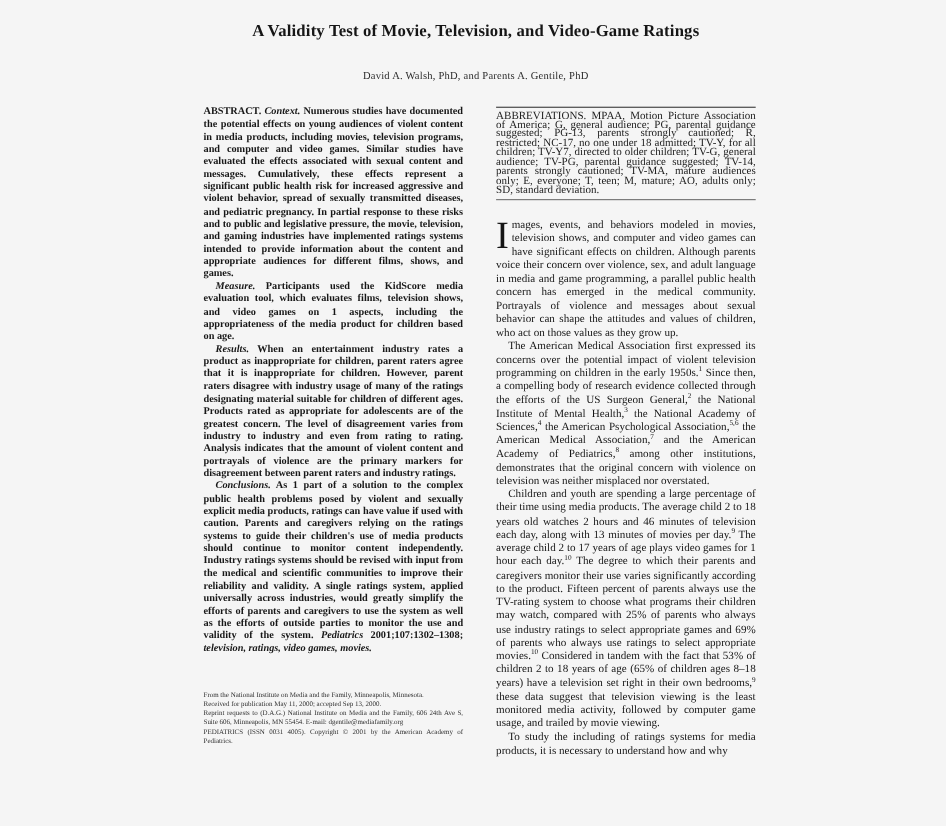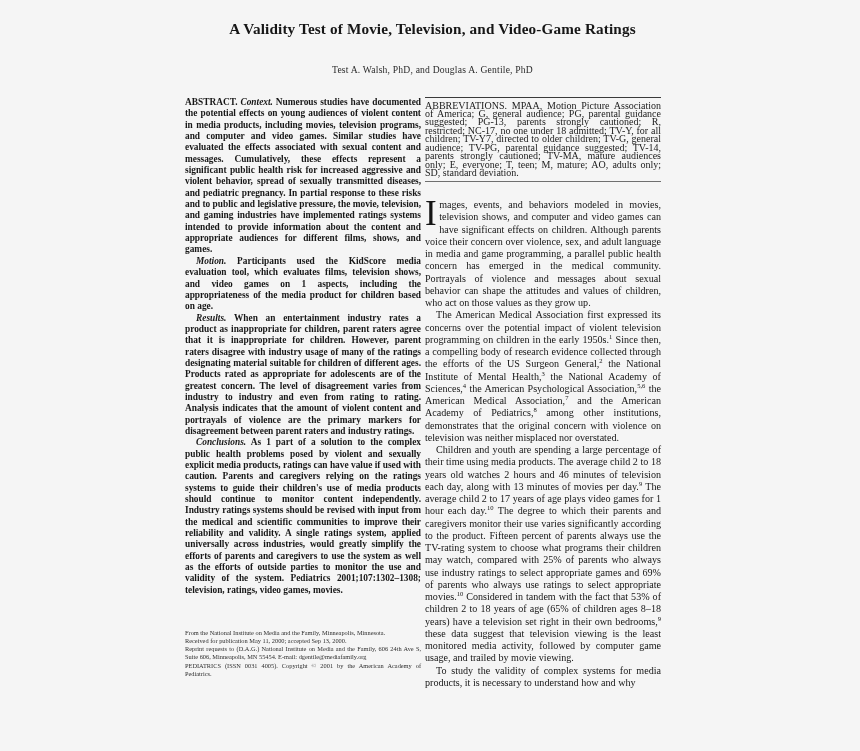--- a/index.html
+++ b/index.html
@@ -31,21 +31,21 @@
   }
   .authors {
     text-align: center;
     font-size: 9.6px;
     margin: 0 0 22px 0;
     color: #2b2b2b;
     letter-spacing: .2px;
   }
   .columns {
     display: flex;
-    gap: 4px;
+    gap: 30px;
     align-items: flex-start;
   }
   .col {
     width: 236px;
     flex: 0 0 236px;
   }
   
   .abstract {
     font-size: 9.35px;
     line-height: 11.35px;
@@ -62,20 +62,21 @@
     text-indent: 11px;
   }
   .lbl-caps {
     font-weight: bold;
   }
   .lbl-it {
     font-style: italic;
     font-weight: 600;
   }
   .cite-it {
+    font-style: italic;
   }
   .footnotes {
     margin-top: 33px;
     font-size: 6.35px;
     line-height: 8.1px;
     color: #2e2e2e;
     text-align: justify;
   }
   .footnotes p {
     margin: 0;
@@ -119,29 +120,29 @@
     line-height: 0;
     vertical-align: super;
   }
 </style>
 </head>
 <body>
 
 <div class="page">
 
   <h1 class="title">A Validity Test of Movie, Television, and Video-Game Ratings</h1>
-  <div class="authors">Test A. Walsh, PhD, and Douglas A. Gentile, PhD</div>
+  <div class="authors">David A. Walsh, PhD, and Parents A. Gentile, PhD</div>
 
   <div class="columns">
 
     <div class="col">
 
       <div class="abstract">
         <p><span class="lbl-caps">ABSTRACT.</span> <span class="lbl-it">Context.</span><span> Numerous studies have documented the potential effects on young audiences of violent content in media products, including movies, television programs, and computer and video games. Similar studies have evaluated the effects associated with sexual content and messages. Cumulatively, these effects represent a significant public health risk for increased aggressive and violent behavior, spread of sexually transmitted diseases, and pediatric pregnancy. In partial response to these risks and to public and legislative pressure, the movie, television, and gaming industries have implemented ratings systems intended to provide information about the content and appropriate audiences for different films, shows, and games.</span></p>
-        <p><span class="lbl-it">Motion.</span><span> Participants used the KidScore media evaluation tool, which evaluates films, television shows, and video games on 1 aspects, including the appropriateness of the media product for children based on age.</span></p>
+        <p><span class="lbl-it">Measure.</span><span> Participants used the KidScore media evaluation tool, which evaluates films, television shows, and video games on 1 aspects, including the appropriateness of the media product for children based on age.</span></p>
         <p><span class="lbl-it">Results.</span><span> When an entertainment industry rates a product as inappropriate for children, parent raters agree that it is inappropriate for children. However, parent raters disagree with industry usage of many of the ratings designating material suitable for children of different ages. Products rated as appropriate for adolescents are of the greatest concern. The level of disagreement varies from industry to industry and even from rating to rating. Analysis indicates that the amount of violent content and portrayals of violence are the primary markers for disagreement between parent raters and industry ratings.</span></p>
         <p><span class="lbl-it">Conclusions.</span><span> As 1 part of a solution to the complex public health problems posed by violent and sexually explicit media products, ratings can have value if used with caution. Parents and caregivers relying on the ratings systems to guide their children's use of media products should continue to monitor content independently. Industry ratings systems should be revised with input from the medical and scientific communities to improve their reliability and validity. A single ratings system, applied universally across industries, would greatly simplify the efforts of parents and caregivers to use the system as well as the efforts of outside parties to monitor the use and validity of the system. </span><span class="cite-it">Pediatrics</span><span> 2001;107:</span><span>1302–1308; </span><span class="cite-it">television, ratings, video games, movies.</span></p>
       </div>
 
       <div class="footnotes">
         <p>From the National Institute on Media and the Family, Minneapolis, Minnesota.</p>
         <p>Received for publication May 11, 2000; accepted Sep 13, 2000.</p>
         <p>Reprint requests to (D.A.G.) National Institute on Media and the Family, 606 24th Ave S, Suite 606, Minneapolis, MN 55454. E-mail: dgentile@mediafamily.org</p>
         <p>PEDIATRICS (ISSN 0031 4005). Copyright © 2001 by the American Academy of Pediatrics.</p>
       </div>
@@ -155,21 +156,21 @@
       </div>
 
       <div class="body-text">
 
         <p class="first"><span class="dropcap">I</span><span>mages, events, and behaviors modeled in movies, television shows, and computer and video games can have significant effects on children. Although parents voice their concern over violence, sex, and adult language in media and game programming, a parallel public health concern has emerged in the medical community. Portrayals of violence and messages about sexual behavior can shape the attitudes and values of children, who act on those values as they grow up.</span></p>
 
         <p><span>The American Medical Association first expressed its concerns over the potential impact of violent television programming on children in the early 1950s.</span><sup>1</sup><span> Since then, a compelling body of research evidence collected through the efforts of the US Surgeon General,</span><sup>2</sup><span> the National Institute of Mental Health,</span><sup>3</sup><span> the National Academy of Sciences,</span><sup>4</sup><span> the American Psychological Association,</span><sup>5,6</sup><span> the American Medical Association,</span><sup>7</sup><span> and the American Academy of Pediatrics,</span><sup>8</sup><span> among other institutions, demonstrates that the original concern with violence on television was neither misplaced nor overstated.</span></p>
 
         <p><span>Children and youth are spending a large percentage of their time using media products. The average child 2 to 18 years old watches 2 hours and 46 minutes of television each day, along with 13 minutes of movies per day.</span><sup>9</sup><span> The average child 2 to 17 years of age plays video games for 1 hour each day.</span><sup>10</sup><span> The degree to which their parents and caregivers monitor their use varies significantly according to the product. Fifteen percent of parents always use the TV-rating system to choose what programs their children may watch, compared with 25% of parents who always use industry ratings to select appropriate games and 69% of parents who always use ratings to select appropriate movies.</span><sup>10</sup><span> Considered in tandem with the fact that 53% of children 2 to 18 years of age (65% of children ages 8–18 years) have a television set right in their own bedrooms,</span><sup>9</sup><span> these data suggest that television viewing is the least monitored media activity, followed by computer game usage, and trailed by movie viewing.</span></p>
 
-        <p>To study the validity of complex systems for media products, it is necessary to understand how and why</p>
+        <p>To study the including of ratings systems for media products, it is necessary to understand how and why</p>
 
       </div>
 
     </div>
 
   </div>
 
 </div>
 
 </body></html>

